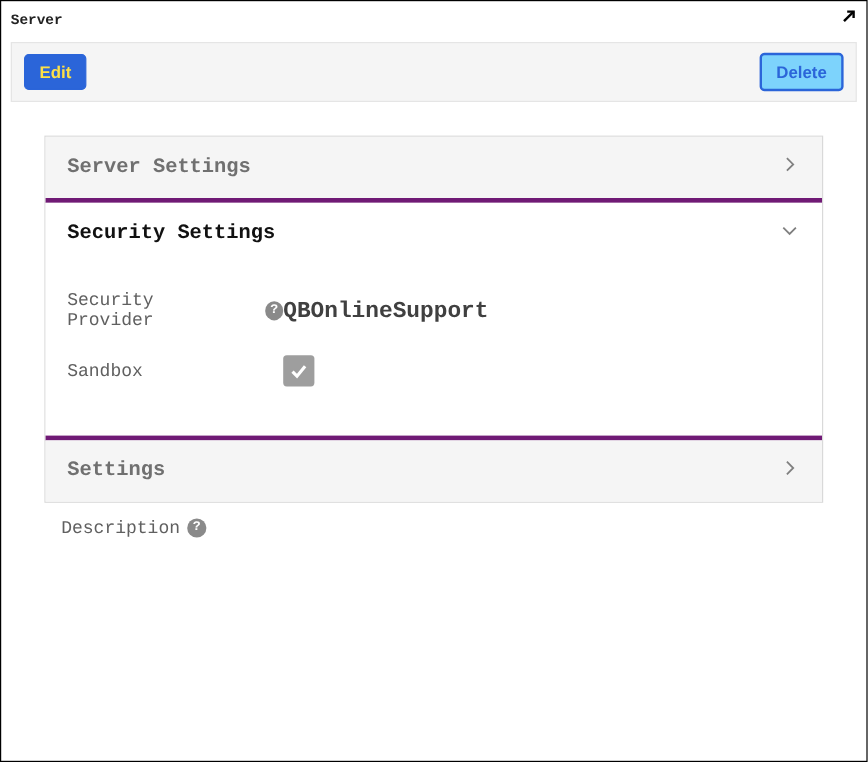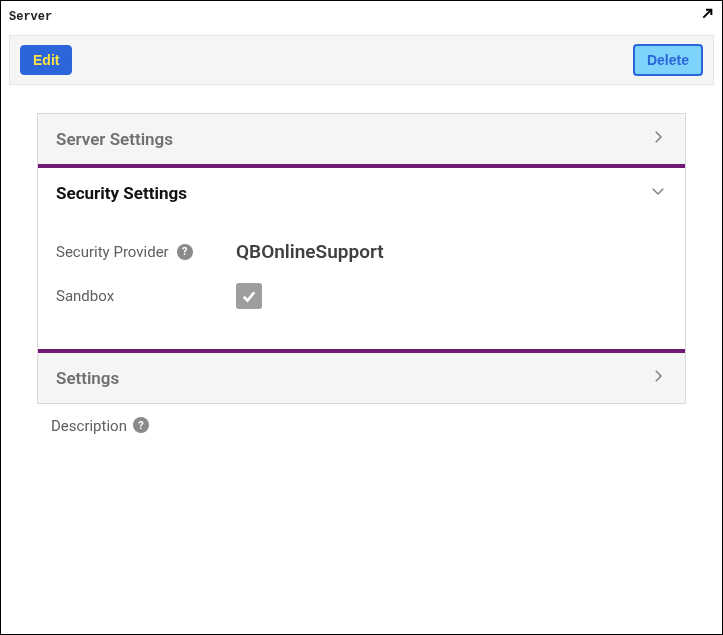--- a/index.html
+++ b/index.html
@@ -39,20 +39,21 @@
       color: #fde047;
       border: 1px solid #2b65d9;
     }
     .btn-outline {
       background: #7dd3fc;
       color: #2b65d9;
       border: 2px solid #2b65d9;
     }
     .content {
       padding: 28px 36px 0 36px;
+      font-family: Liberation Mono, monospace;
     }
     .accordion {
       border: 1px solid #d9d9d9;
     }
     .accordion-section + .accordion-section {
       border-top: 4px solid #701a75;
     }
     .accordion-header {
       display: flex;
       justify-content: space-between;
@@ -71,21 +72,21 @@
     }
     .field-row {
       display: flex;
       align-items: center;
       padding: 10px 0;
     }
     .field-label-wrap {
       width: 180px;
       display: flex;
       align-items: center;
-      gap: 8px;
+      gap: 20px;
       color: #606060;
       font-size: 15px;
     }
     .help-icon {
       width: 16px; height: 16px;
       border-radius: 50%;
       background: #8a8a8a;
       color: #fff;
       display: inline-flex;
       align-items: center;

